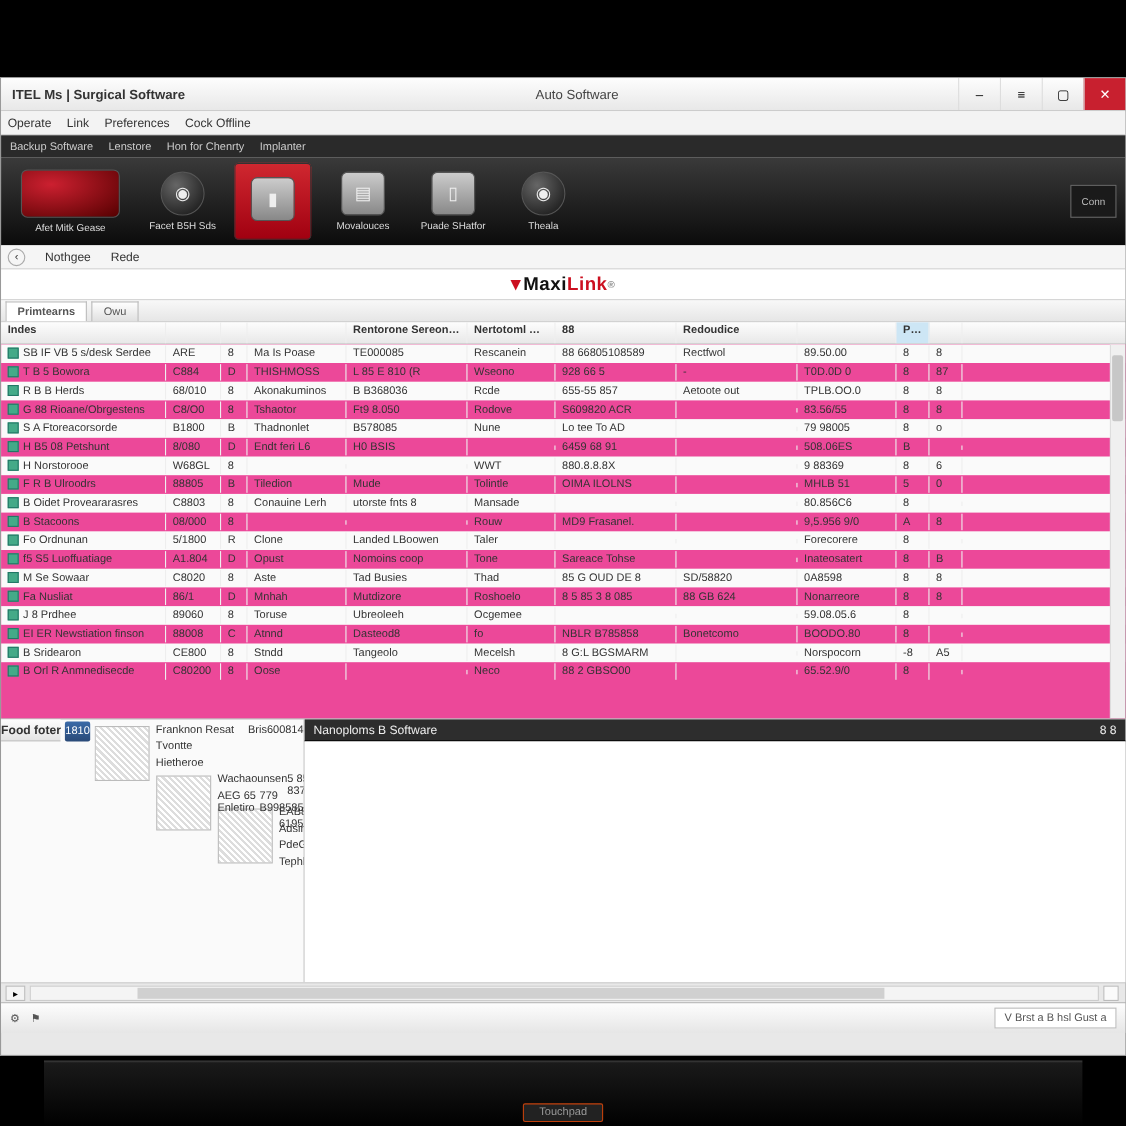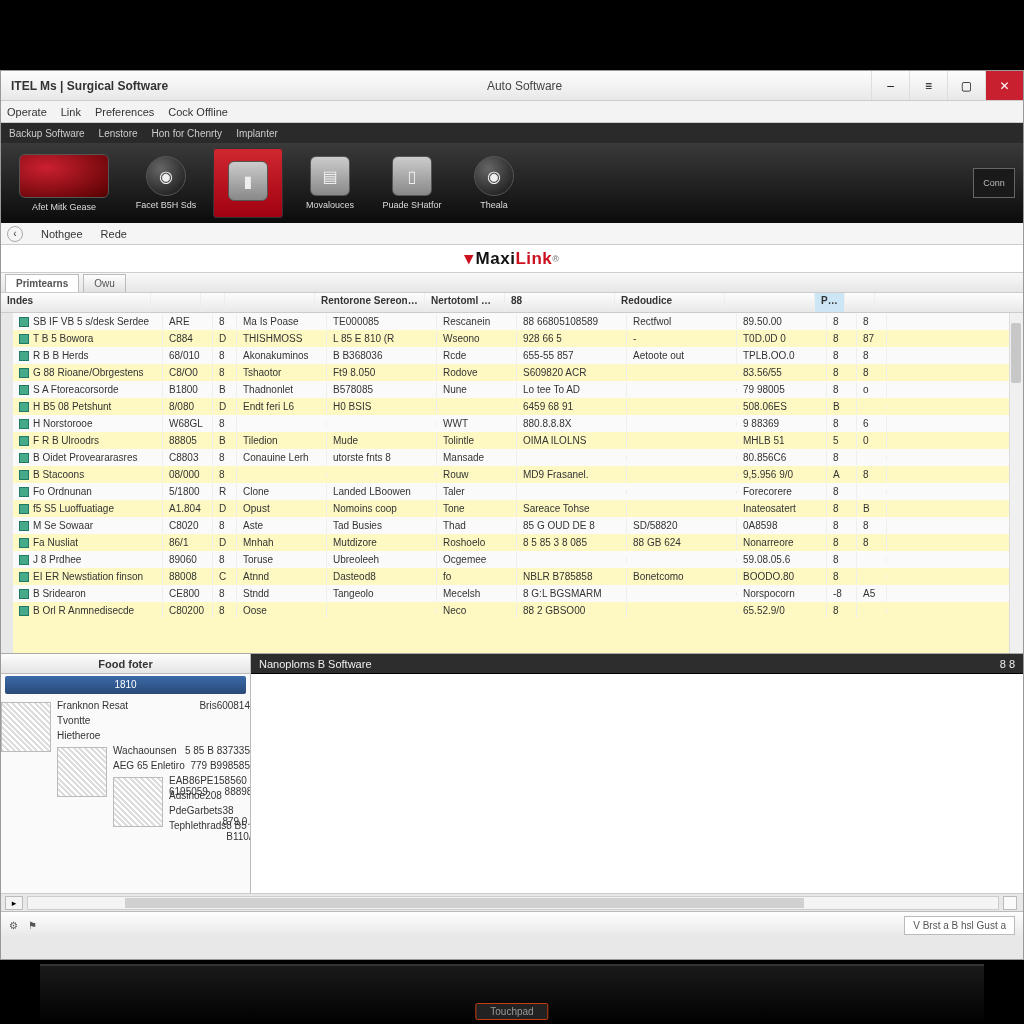--- a/index.html
+++ b/index.html
@@ -31,28 +31,28 @@
   .brand-row sup { font-size:9px; color:#888; }
   .sub-tabs { height: 20px; background: linear-gradient(#f8f8f8,#e6e6e6); border-bottom: 1px solid #ccc; display:flex; align-items:flex-end; font-size:10px; color:#555; }
   .sub-tabs .stab { padding: 3px 10px; border: 1px solid #bbb; border-bottom: none; margin-left:4px; background: linear-gradient(#fefefe,#e0e0e0); cursor:pointer; }
   .sub-tabs .stab.active { background: #fff; font-weight:600; }
   .filter-row { height: 22px; background: #fdfdfd; border-bottom: 1px solid #ddd; display:flex; align-items:center; font-size:10px; color:#555; padding: 0 6px; gap: 22px; }
   .grid-head { height: 20px; background: linear-gradient(#fdfdfd,#e8e8e8); border-bottom: 1px solid #ccc; display:flex; font-size:10px; color:#333; }
   .grid-head .col, .row .col { padding: 2px 6px; border-right: 1px solid #eee; overflow:hidden; white-space:nowrap; text-overflow:ellipsis; }
   .grid-head .col { font-weight:600; cursor:pointer; }
   .grid-head .col.hi { background: #cde6f5; }
   .c0{width:150px} .c1{width:50px} .c2{width:24px} .c3{width:90px} .c4{width:110px} .c5{width:80px} .c6{width:110px} .c7{width:110px} .c8{width:90px} .c9{width:30px} .c10{width:30px}
-  .grid-body { flex: 0 0 340px; background:#fef9c3; overflow: hidden; position:relative;margin-left:12px; }
+  .grid-body { flex: 0 0 340px; background:#ec4899; overflow: hidden; position:relative; }
   .grid-body .scroll { position:absolute; right:0; top:0; bottom:0; width:14px; background:#f0f0f0; border-left:1px solid #ddd; }
   .grid-body .thumb { position:absolute; right:2px; top:10px; width:10px; height:60px; background:#c7c7c7; border-radius:2px; }
   .row { display:flex; font-size:10px; color:#333; height:17px; align-items:center; }
   .row:nth-child(odd){ background:#fafafa; }
   .row .ico { display:inline-block; width:10px; height:10px; background:#4a8; border:1px solid #276; margin-right:4px; vertical-align:middle; }
   .lower { display:flex; border-top:1px solid #aaa; height: 240px; background:#fafafa; }
-  .lower-left { width: 250px; border-right:1px solid #bbb; display:flex; flex-direction:column; }
+  .lower-left { width: 276px; border-right:1px solid #bbb; display:flex; }
   .lower-left .hdr { height:20px; background:linear-gradient(#fdfdfd,#e4e4e4); border-bottom:1px solid #bbb; text-align:center; font-size:11px; line-height:20px; font-weight:600; color:#333; }
   .lower-left .sel { height:18px; margin:2px 4px; background:linear-gradient(#3a6aa8,#2a4a78); color:#fff; font-size:10px; text-align:center; line-height:18px; border-radius:2px; }
   .lower-left .body { flex:1; padding:4px 0; font-size:10px; color:#333; overflow:hidden; }
   .lower-left .body .li { display:flex; justify-content:space-between; height:15px; }
   .lower-left .thumb-box { width:50px; height:50px; border:1px solid #bbb; float:left; margin:2px 6px 2px 0; background:repeating-linear-gradient(45deg,#ddd,#ddd 2px,#fff 2px,#fff 4px); }
   .lower-right { flex:1; display:flex; flex-direction:column; }
   .lower-right .hdr { height:20px; background: #2d2d2d; color:#eee; font-size:11px; line-height:20px; padding:0 8px; display:flex; justify-content:space-between; border-bottom:1px solid #000; }
   .lower-right .body { flex:1; background:#fff; }
   .hscroll { height:18px; background:#e8e8e8; border-top:1px solid #ccc; display:flex; align-items:center; }
   .hscroll .arrow { width:18px; height:14px; border:1px solid #bbb; background:#f4f4f4; margin:0 4px; display:flex; align-items:center; justify-content:center; font-size:9px; cursor:pointer; }

